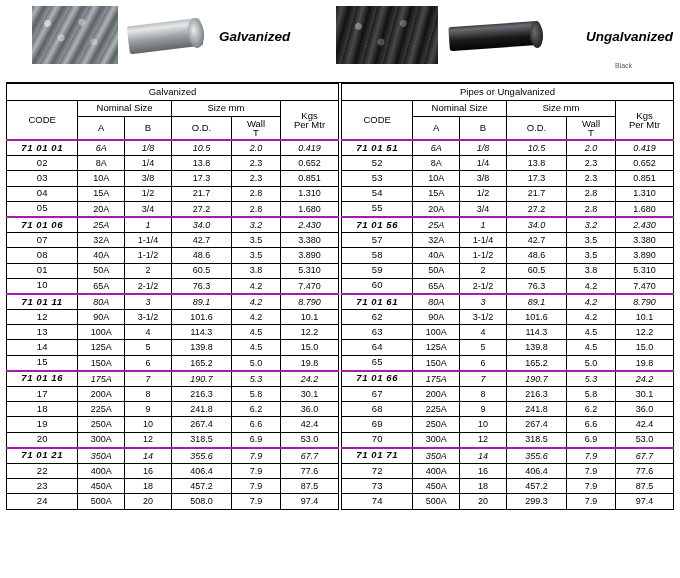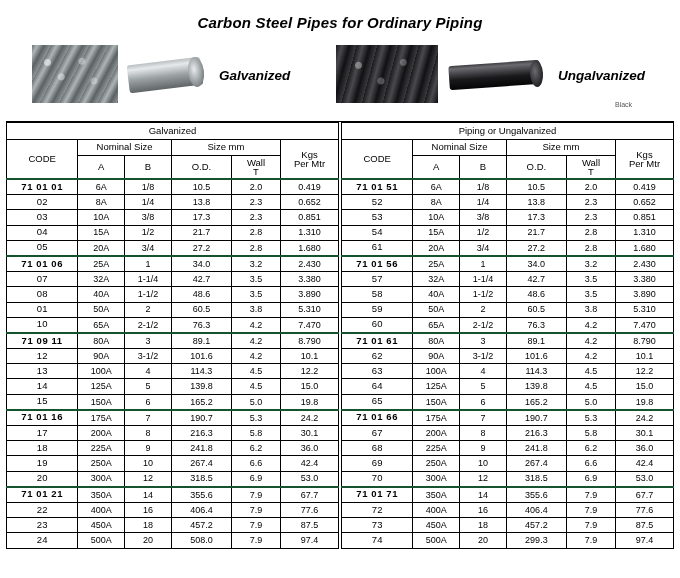--- a/index.html
+++ b/index.html
@@ -35,21 +35,21 @@
     height: 78px;
     margin: 0 6px;
   }
   .hero-label {
     position: absolute;
     font-style: italic;
     font-weight: bold;
     font-size: 13.5px;
   }
   .hero-label.galv { left: 213px; top: 29px; }
-  .hero-label.ungalv { left: 552px; top: 29px; }
+  .hero-label.ungalv { left: 580px; top: 29px; }
   .hero-sub {
     position: absolute;
     left: 609px;
     top: 62px;
     font-size: 7px;
     color: #555;
   }
   
   .photo {
     position: absolute;
@@ -167,40 +167,39 @@
   table.spec th {
     font-size: 9.5px;
   }
   .hdr-main { font-weight: bold; font-size: 10px; height: 16px; }
   .hdr-code { font-weight: bold; font-size: 10px; }
   .hdr-sub { height: 15px; font-size: 9.5px; }
   .hdr-unit { height: 22px; font-size: 9.5px; }
   td.code { font-size: 9.5px; text-align: center; }
   td.code.first { font-weight: bold; letter-spacing: 0.6px; }
   tr.datarow td { height: 14.2px; }
-  tr.group-start td { border-top: 2px solid #14532d; }
+  tr.group-start td { border-top: 2px solid #a21caf; font-style: italic; }
   .col-code { width: 64px; }
   .col-a { width: 42px; }
   .col-b { width: 42px; }
   .col-od { width: 54px; }
   .col-wall { width: 44px; }
   .col-kgs { width: 52px; }
   .hr-top {
     border: none;
     border-top: 1px solid #000;
     margin: 4px 6px 0 6px;
   }
   .two-line { line-height: 1.0; }
 </style>
 </head>
 <body>
 
 <div class="page">
 
-  <div class="title">Carbon Steel Pipes for Ordinary Piping</div>
 
   <div class="hero">
     <div class="photo photo-1">
       <div class="bundle"></div>
     </div>
     <div class="photo photo-2">
       <div class="single-pipe">
           <div class="body"></div>
           <div class="cap"></div>
         </div>
@@ -334,21 +333,21 @@
         <tr class="datarow">
           <td class="code">10</td>
           <td>65A</td>
           <td>2-1/2</td>
           <td>76.3</td>
           <td>4.2</td>
           <td>7.470</td>
         </tr>
 
         <tr class="datarow group-start">
-          <td class="code first">71 09 11</td>
+          <td class="code first">71 01 11</td>
           <td>80A</td>
           <td>3</td>
           <td>89.1</td>
           <td>4.2</td>
           <td>8.790</td>
         </tr>
         <tr class="datarow">
           <td class="code">12</td>
           <td>90A</td>
           <td>3-1/2</td>
@@ -461,21 +460,21 @@
       <colgroup>
         <col class="col-code">
           <col class="col-a">
           <col class="col-b">
           <col class="col-od">
           <col class="col-wall">
           <col class="col-kgs">
       </colgroup>
       <thead>
         <tr>
-          <th class="hdr-main" colspan="6">Piping or Ungalvanized</th>
+          <th class="hdr-main" colspan="6">Pipes or Ungalvanized</th>
         </tr>
         <tr>
           <th class="hdr-code" rowspan="2">CODE</th>
           <th class="hdr-sub" colspan="2">Nominal Size</th>
           <th class="hdr-sub" colspan="2">Size mm</th>
           <th class="hdr-sub" rowspan="2">
             <div class="two-line"><span>Kgs</span></div>
             <div class="two-line"><span>Per Mtr</span></div>
           </th>
         </tr>
@@ -517,21 +516,21 @@
         </tr>
         <tr class="datarow">
           <td class="code">54</td>
           <td>15A</td>
           <td>1/2</td>
           <td>21.7</td>
           <td>2.8</td>
           <td>1.310</td>
         </tr>
         <tr class="datarow">
-          <td class="code">61</td>
+          <td class="code">55</td>
           <td>20A</td>
           <td>3/4</td>
           <td>27.2</td>
           <td>2.8</td>
           <td>1.680</td>
         </tr>
 
         <tr class="datarow group-start">
           <td class="code first">71 01 56</td>
           <td>25A</td>

